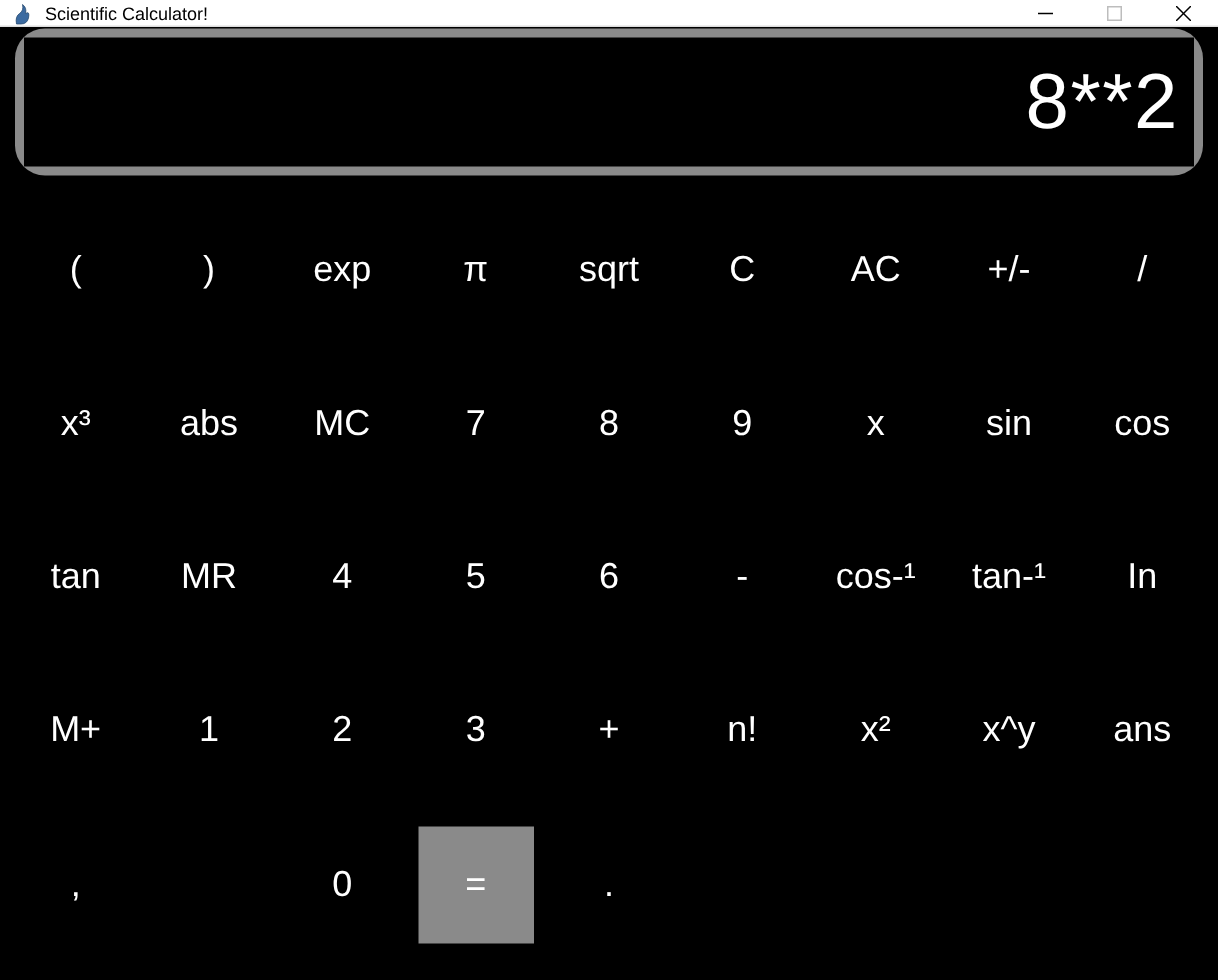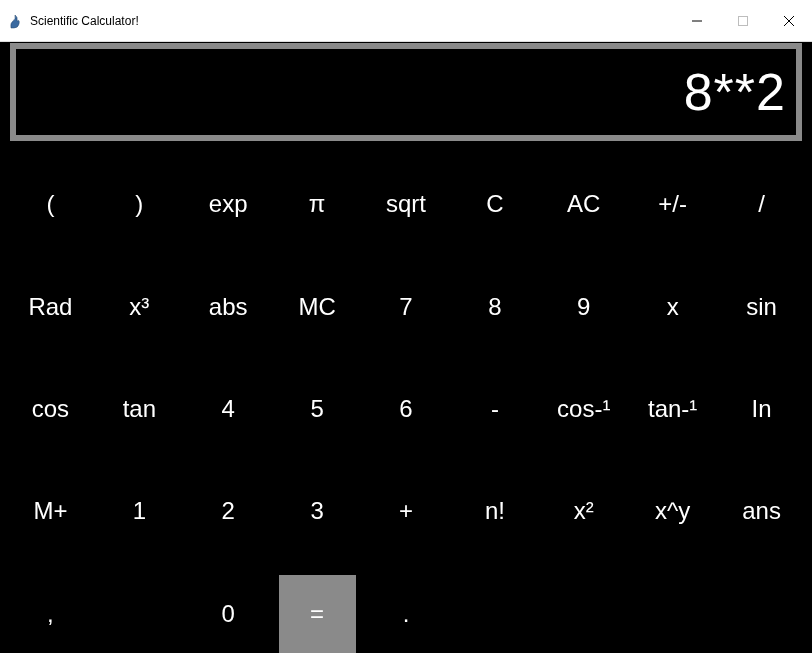--- a/index.html
+++ b/index.html
@@ -5,21 +5,21 @@
   * { box-sizing: border-box; }
   html, body { margin: 0; padding: 0; }
   body {
     width: 812px;
     height: 653px;
     font-family: "Segoe UI", Tahoma, Arial, sans-serif;
     background: #000;
     overflow: hidden;
   }
   .titlebar {
-    height: 42px;
+    height: 18px;
     background: #fff;
     display: flex;
     align-items: center;
     border-bottom: 1px solid #ddd;
   }
   .titlebar .icon {
     width: 16px; height: 16px;
     margin: 0 6px 0 8px;
     display: inline-flex;
     align-items: center; justify-content: center;
@@ -52,20 +52,21 @@
     height: calc(100% - 30px);
     padding: 1px 0 0 0;
   }
 
   .display-wrap {
     background: #8a8a8a;
     margin: 0 10px 12px 10px;
     height: 98px;
     padding: 6px;
     display: flex;
+    border-radius: 20px;
   }
   .display {
     background: #000;
     color: #fff;
     flex: 1;
     display: flex;
     align-items: center;
     justify-content: flex-end;
     font-size: 52px;
     font-weight: 400;
@@ -142,32 +143,32 @@
     <button class="btn">(</button>
     <button class="btn">)</button>
     <button class="btn">exp</button>
     <button class="btn">π</button>
     <button class="btn">sqrt</button>
     <button class="btn">C</button>
     <button class="btn">AC</button>
     <button class="btn">+/-</button>
     <button class="btn">/</button>
 
-    <button class="btn">Rad</button>
     <button class="btn">x³</button>
     <button class="btn">abs</button>
     <button class="btn">MC</button>
     <button class="btn">7</button>
     <button class="btn">8</button>
     <button class="btn">9</button>
     <button class="btn">x</button>
 
     <button class="btn">sin</button>
     <button class="btn">cos</button>
     <button class="btn">tan</button>
+    <button class="btn">MR</button>
     <button class="btn">4</button>
     <button class="btn">5</button>
     <button class="btn">6</button>
     <button class="btn">-</button>
 
     <button class="btn">cos-¹</button>
     <button class="btn">tan-¹</button>
     <button class="btn">In</button>
     <button class="btn">M+</button>
     <button class="btn">1</button>

